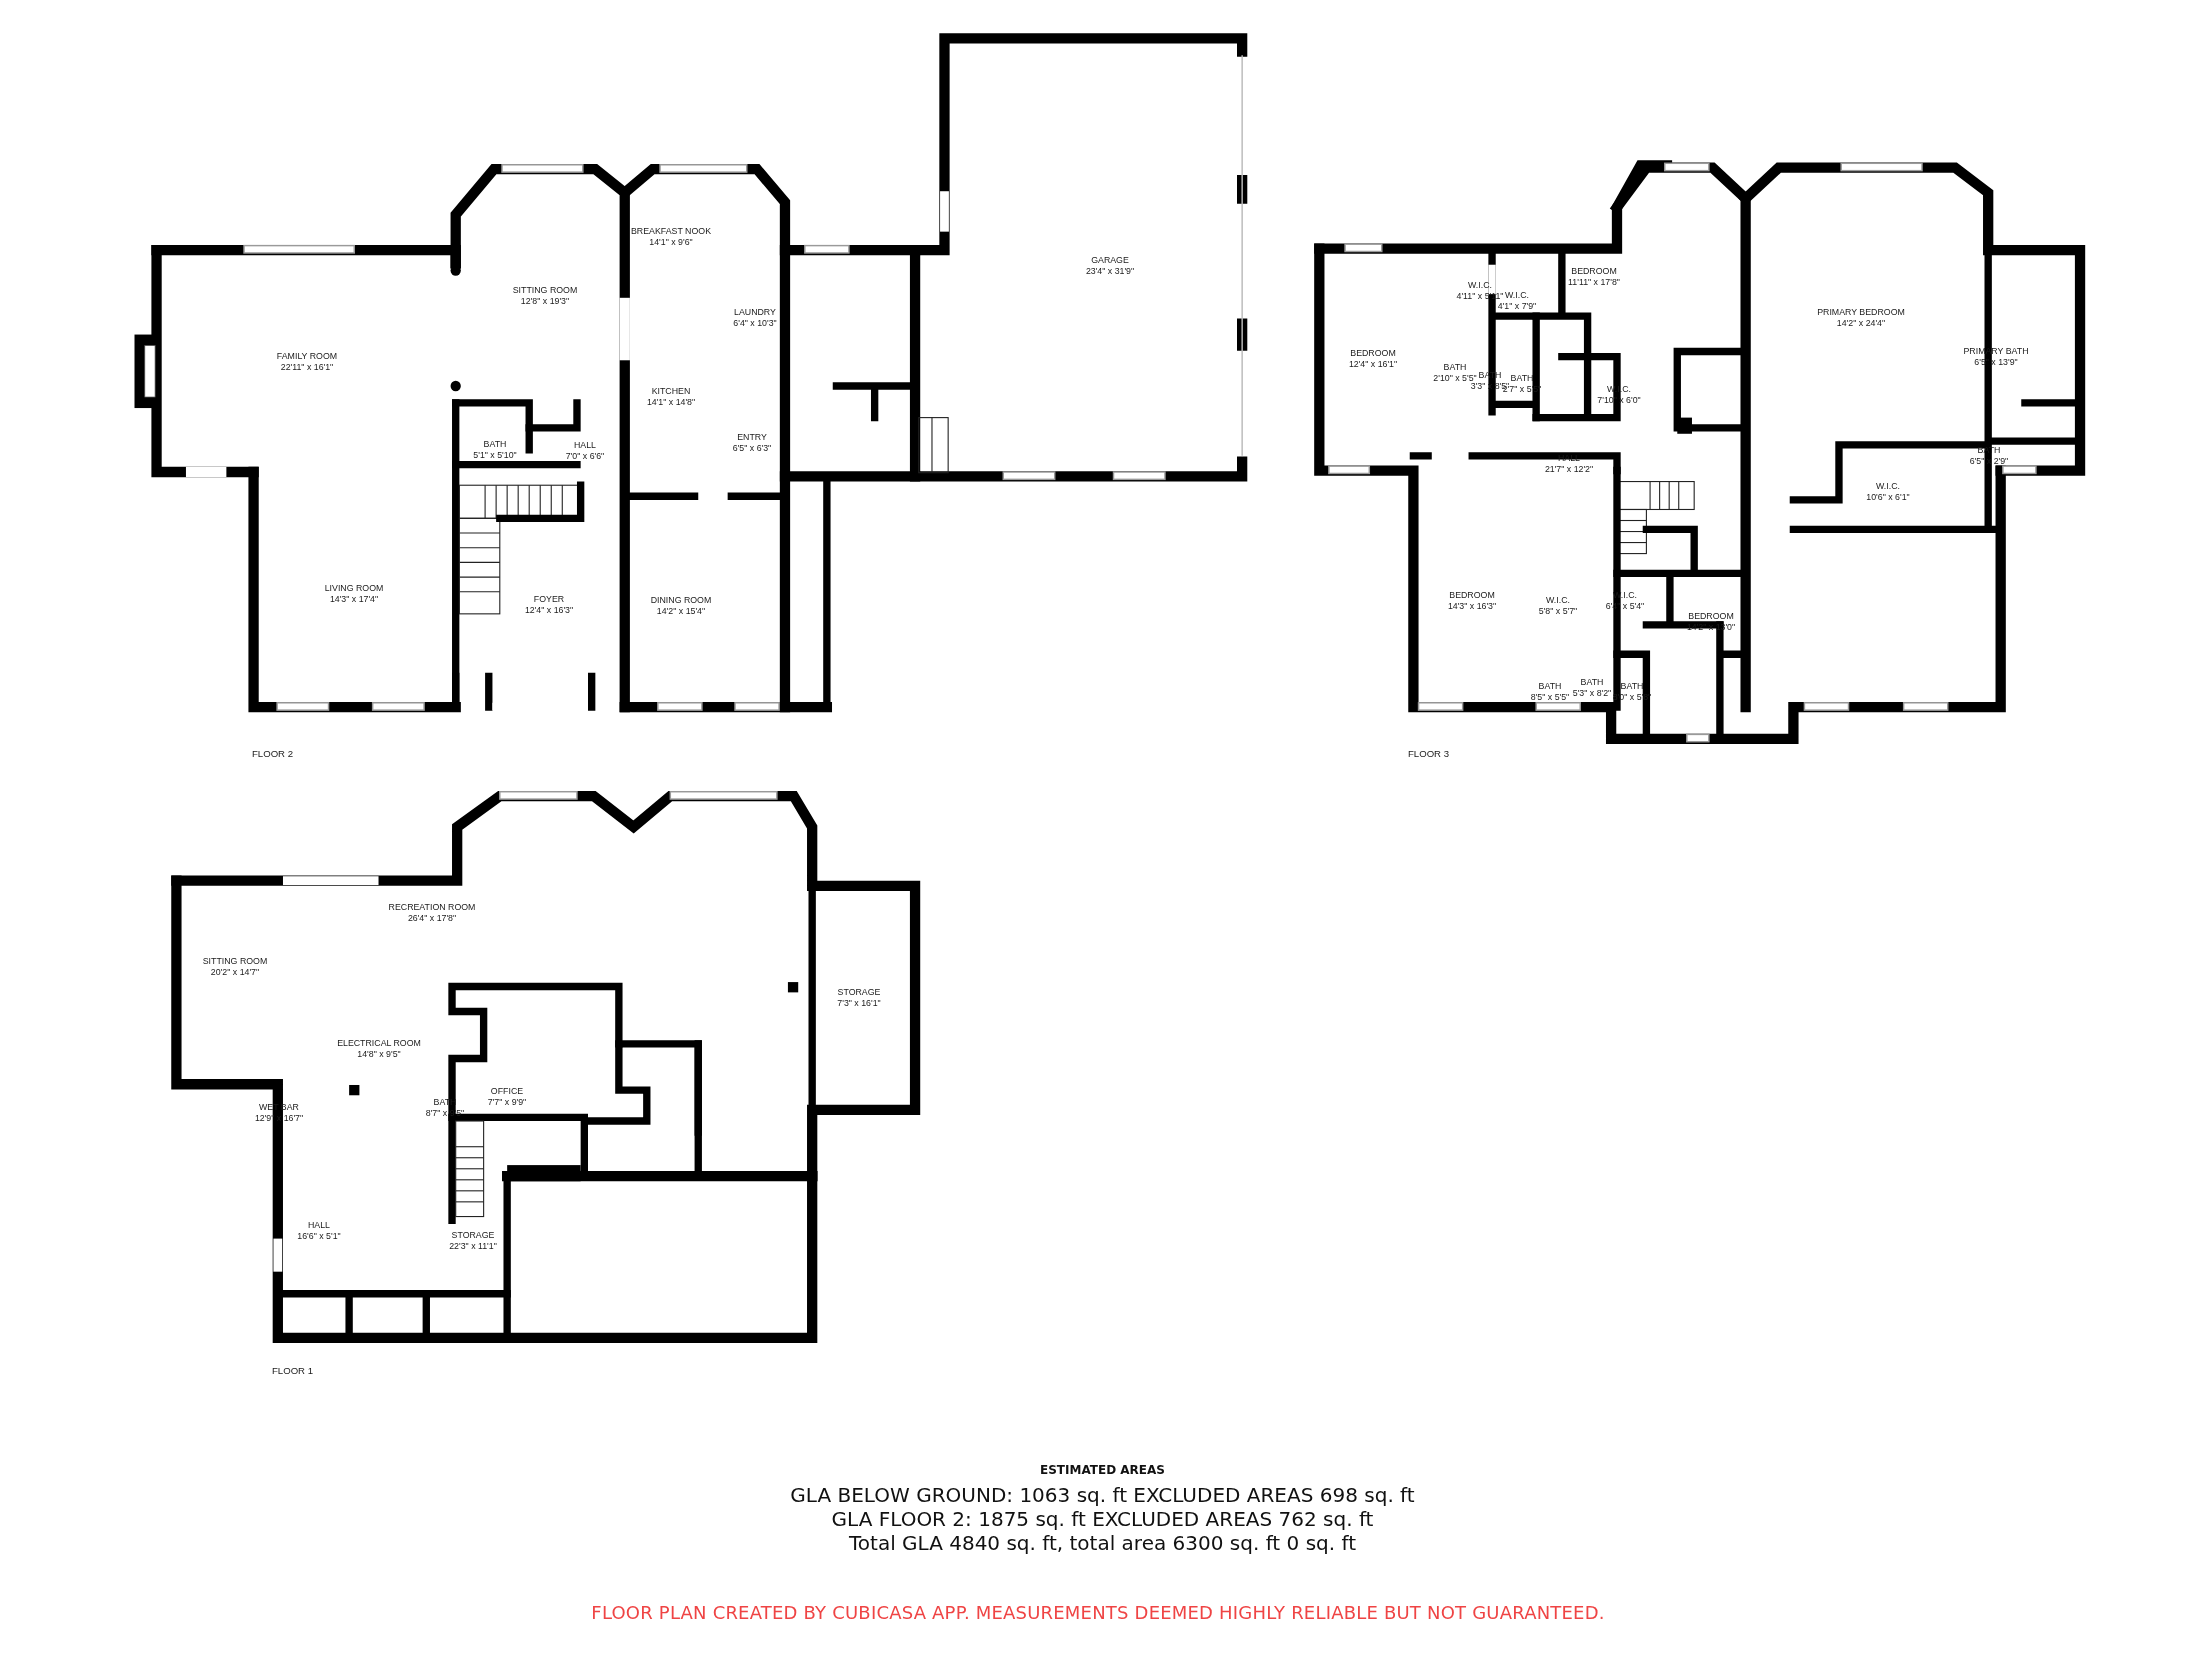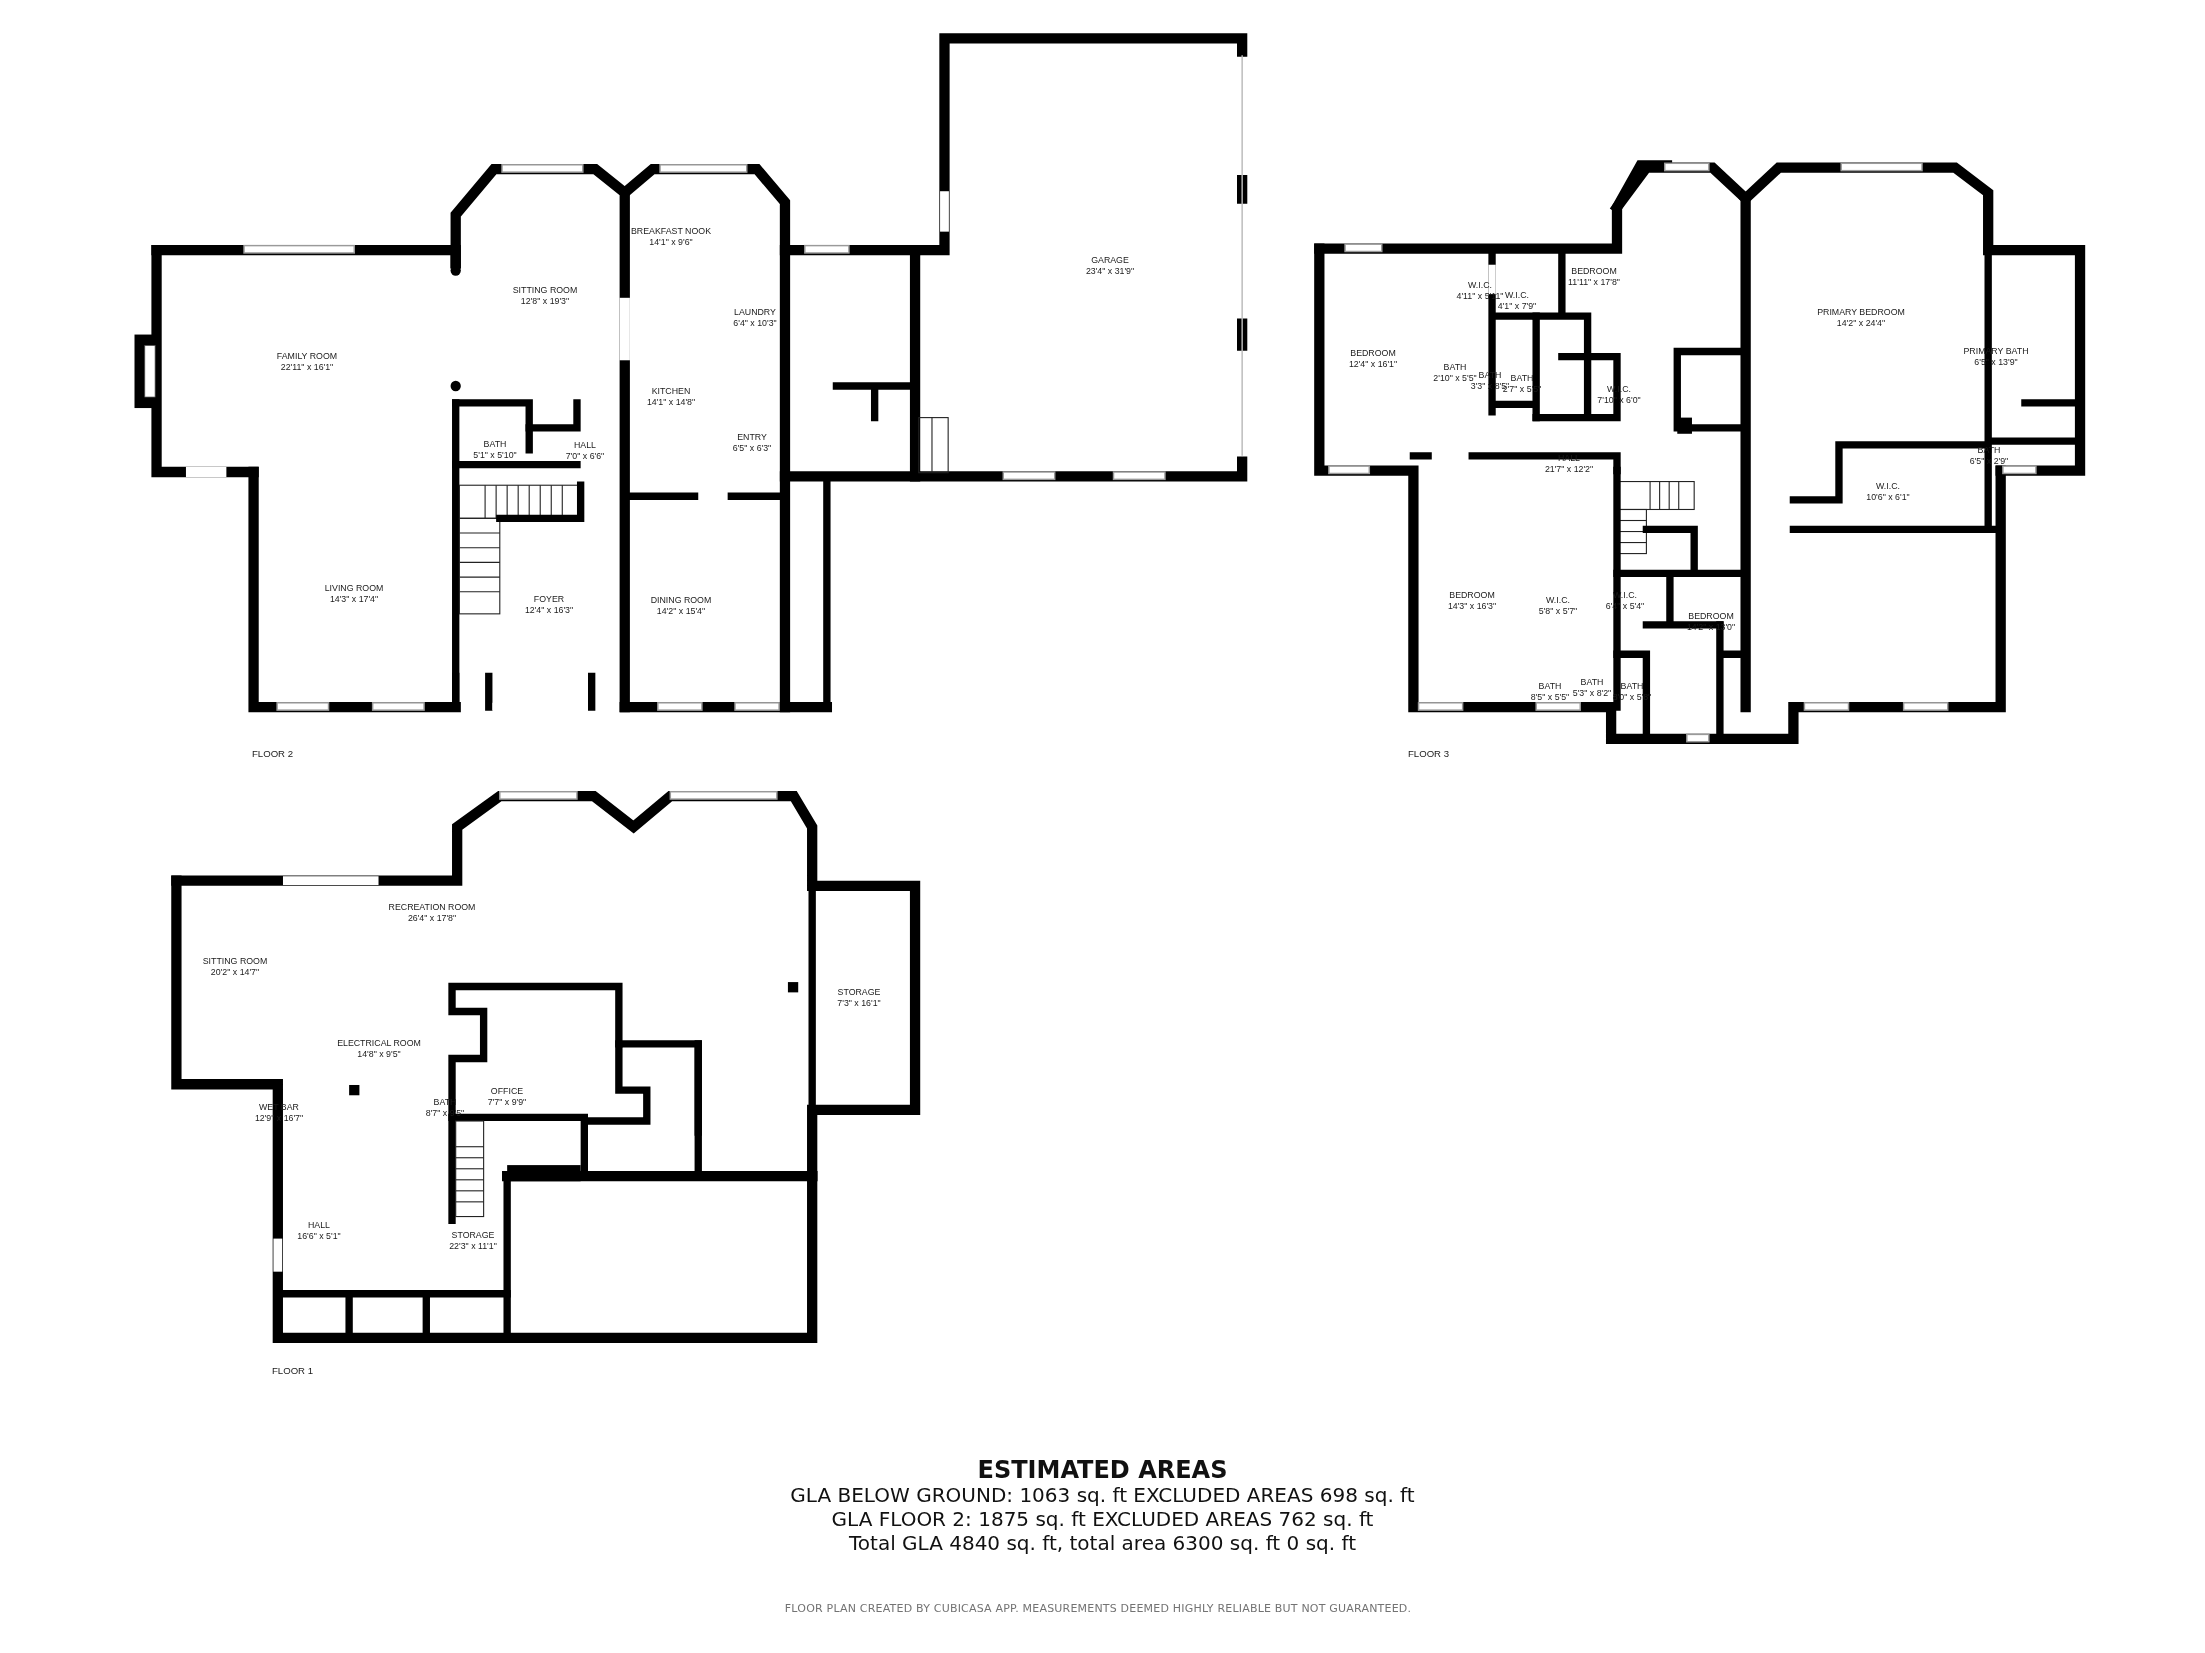--- a/index.html
+++ b/index.html
@@ -7,23 +7,23 @@
   svg.plan { position: absolute; left: 0; top: 0; }
   .wall { fill: none; stroke: #000; stroke-width: 14; stroke-linejoin: miter; stroke-linecap: square; }
   .iwall { fill: none; stroke: #000; stroke-width: 10; stroke-linecap: square; }
   .win { fill: #fff; stroke: #9a9a9a; stroke-width: 2; }
   .door { fill: #fff; stroke: none; }
   .stair { fill: none; stroke: #222; stroke-width: 1.5; }
   .block { fill: #000; }
   .room-label { position: absolute; text-align: center; transform: translate(-50%, -50%); font-family: "Liberation Sans", sans-serif; font-size: 8.8px; line-height: 11px; color: #1a1a1a; white-space: nowrap; }
   .floor-label { position: absolute; font-family: Liberation Sans, sans-serif; font-size: 9.6px; color: #1a1a1a; }
   .areas { position: absolute; left: 0; width: 2205px; top: 1459px; text-align: center; font-family: "DejaVu Sans", sans-serif; }
-  .areas .title { font-weight: bold; font-size: 24px; line-height: 23.5px; }
+  .areas .title { font-weight: bold; font-size: 12px; line-height: 23.5px; }
   .areas .line { font-size: 20px; line-height: 24px; }
-  .footer { position: absolute; left: 0; width: 2196px; top: 1602px; text-align: center; font-family: "DejaVu Sans", sans-serif; font-size: 11px; color: #737373; letter-spacing: 0.2px; }
+  .footer { position: absolute; left: 0; width: 2196px; top: 1602px; text-align: center; font-family: "DejaVu Sans", sans-serif; font-size: 18px; color: #ef4444; letter-spacing: 0.2px; }
 </style>
 </head>
 <body>
 
 <svg class="plan" width="2205" height="1654" viewBox="0 0 3000 2250">
 
   <g>
 
     <path class="wall" d="M213 340 L620 340 L620 358"></path>
     <path class="wall" d="M213 340 L213 642 L345 642"></path>

